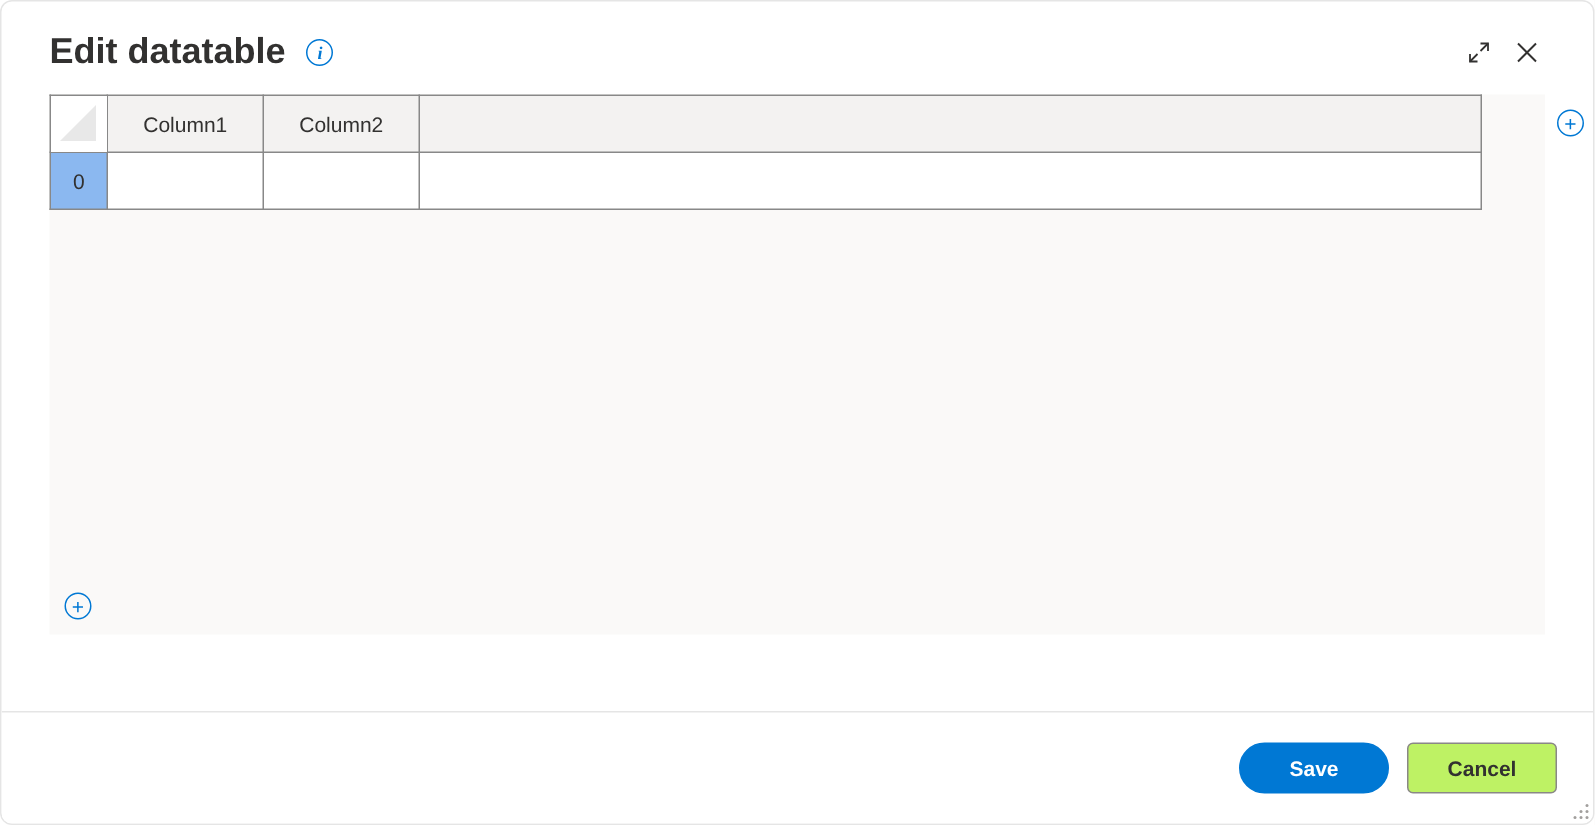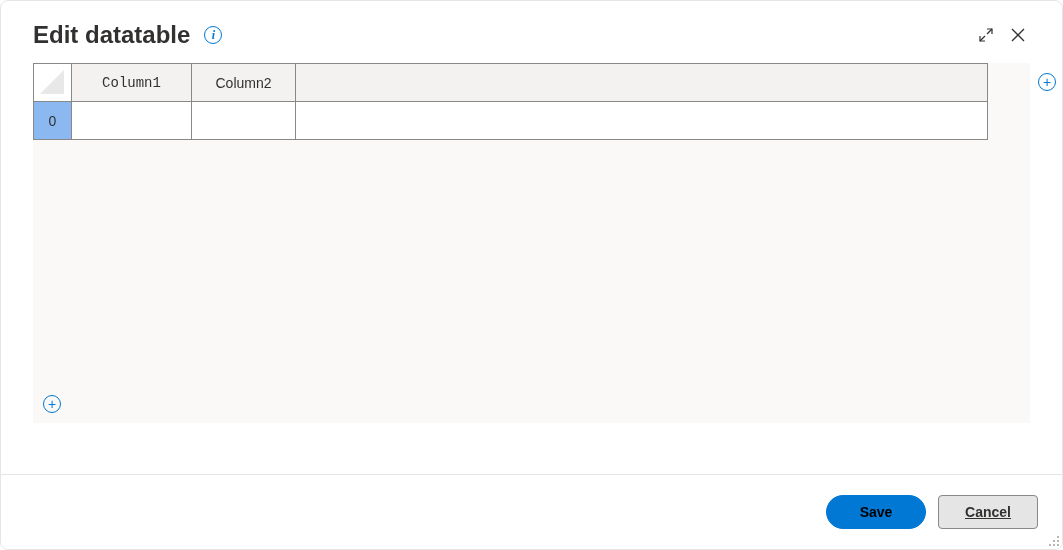--- a/index.html
+++ b/index.html
@@ -93,21 +93,21 @@
     .col-header {
       background: #f3f2f1;
       border: 1px solid #888;
       height: 38px;
       font-size: 14px;
       font-weight: 400;
       color: #323130;
       text-align: center;
       padding: 0 12px;
     }
-    .col-header.col1 { width: 120px; font-family: Liberation Mono, monospace; }
+    .col-header.col1 { width: 104px; }
     .col-header.col2 { width: 104px; }
     .col-header.col-empty { width: auto; }
     .row-header {
       background: #8bb8f0;
       border: 1px solid #888;
       width: 38px;
       height: 38px;
       text-align: center;
       font-size: 14px;
       color: #323130;
@@ -164,29 +164,28 @@
       min-width: 100px;
       padding: 8px 20px;
       font-size: 14px;
       font-weight: 600;
       border-radius: 4px;
       cursor: pointer;
       border: 1px solid transparent;
     }
     .btn-primary {
       background: #0078d4;
-      color: #000000;
+      color: #ffffff;
       border-color: #0078d4;
       border-radius: 17px;
     }
     .btn-secondary {
-      background: #e5e5e5;
+      background: #bef264;
       color: #323130;
       border-color: #8a8886;
-      text-decoration: underline;
     }
     .resize-handle {
       position: absolute;
       bottom: 2px;
       right: 2px;
       width: 14px;
       height: 14px;
       cursor: nwse-resize;
     }
     .resize-handle svg {

